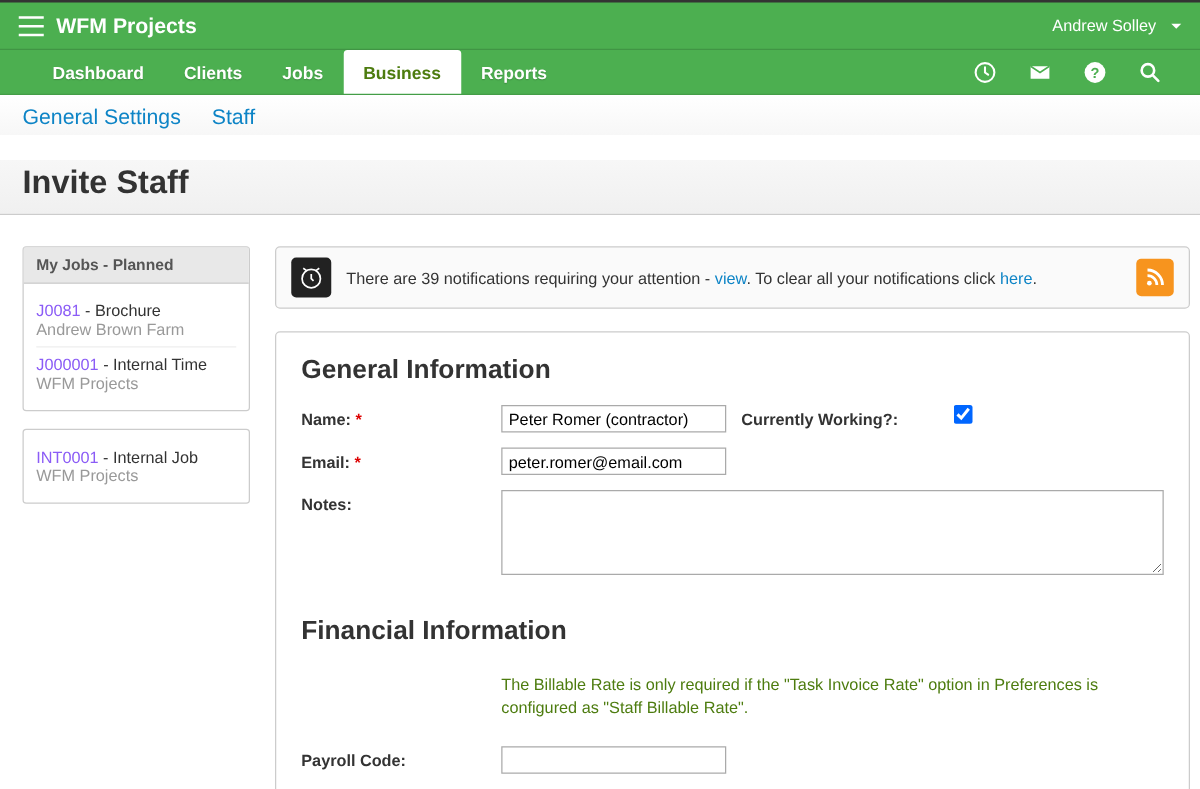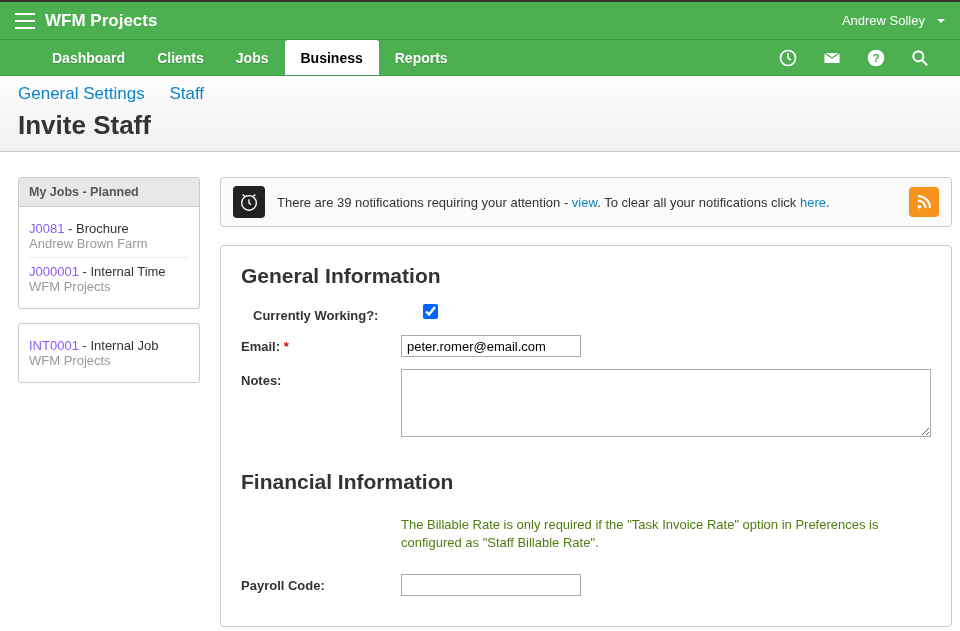--- a/index.html
+++ b/index.html
@@ -26,40 +26,40 @@
     .user-menu { display: flex; align-items: center; gap: 12px; font-size: 13px; cursor: pointer; }
     .caret-down { width: 0; height: 0; border-left: 4px solid transparent; border-right: 4px solid transparent; border-top: 4px solid #fff; }
     
     .nav-bar {
       background: #4CAF50;
       height: 36px;
       display: flex;
       align-items: stretch;
       border-bottom: 1px solid rgba(0,0,0,0.1);
     }
-    .nav-left { display: flex; align-items: stretch; padding-left: 36px; }
+    .nav-left { display: flex; align-items: stretch; padding-left: 26px; }
     .nav-item {
       display: flex; align-items: center;
       padding: 0 16px;
       color: #fff; font-weight: bold; font-size: 14px;
       cursor: pointer;
       text-shadow: 0 1px 1px rgba(0,0,0,0.2);
     }
-    .nav-item.active { background: #fff; color: #000000; text-shadow: none; border-radius: 3px 3px 0 0; }
+    .nav-item.active { background: #fff; color: #4d7c0f; text-shadow: none; border-radius: 3px 3px 0 0; }
     .nav-spacer { flex: 1; }
     .nav-icons { display: flex; align-items: center; gap: 24px; padding-right: 30px; }
     .nav-icon { width: 20px; height: 20px; fill: #fff; cursor: pointer; }
     
     .subnav {
       padding: 8px 18px 4px;
       font-size: 17px;
       background: linear-gradient(#fff, #f7f7f7);
     }
     .subnav a { color: #0d84c6; text-decoration: none; margin-right: 20px; cursor: pointer; }
-    .page-title { font-size: 26px; font-weight: bold; color: #333; padding: 2px 18px 10px; border-bottom: 1px solid #ccc; background: linear-gradient(#f7f7f7, #f0f0f0);}
+    .page-title { font-size: 26px; font-weight: bold; color: #333; padding: 2px 18px 10px; border-bottom: 1px solid #ccc; background: linear-gradient(#f7f7f7, #f0f0f0); margin-top: 20px;}
     
     .content { display: flex; gap: 20px; padding: 25px 18px; align-items: flex-start; }
     
     .sidebar { width: 182px; flex-shrink: 0; }
     .side-box { border: 1px solid #ccc; border-radius: 3px; margin-bottom: 14px; background: #fff; }
     .side-head { background: #e8e8e8; padding: 7px 10px; font-weight: bold; color: #555; border-bottom: 1px solid #ccc; font-size: 12.5px; }
     .side-body { padding: 8px 10px; font-size: 13px; }
     .job-item { padding: 6px 0; border-bottom: 1px solid #eee; }
     .job-item:last-child { border-bottom: none; }
     .job-link { color: #8b5cf6; text-decoration: none; cursor: pointer; }
@@ -200,20 +200,22 @@
             <path d="M4 10a10 10 0 0 1 10 10" stroke="#fff" stroke-width="3" fill="none"></path>
             <path d="M4 4a16 16 0 0 1 16 16" stroke="#fff" stroke-width="3" fill="none"></path>
           </svg>
       </div>
     </div>
 
     <div class="form-box">
       <div class="section-title">General Information</div>
 
       <div class="form-row">
+        <div class="form-label"><span>Name:</span> <span class="req">*</span></div>
+        <div class="form-field"><input type="text" value="Peter Romer (contractor)" style=""></div>
         <div class="gap"></div>
         <div class="form-col2-label"><span>Currently Working?:</span></div>
         <div class="form-col2-field"><input type="checkbox" checked="" style=""></div>
       </div>
 
       <div class="form-row">
         <div class="form-label"><span>Email:</span> <span class="req">*</span></div>
         <div class="form-field"><input type="text" value="peter.romer@email.com" style=""></div>
       </div>
 

